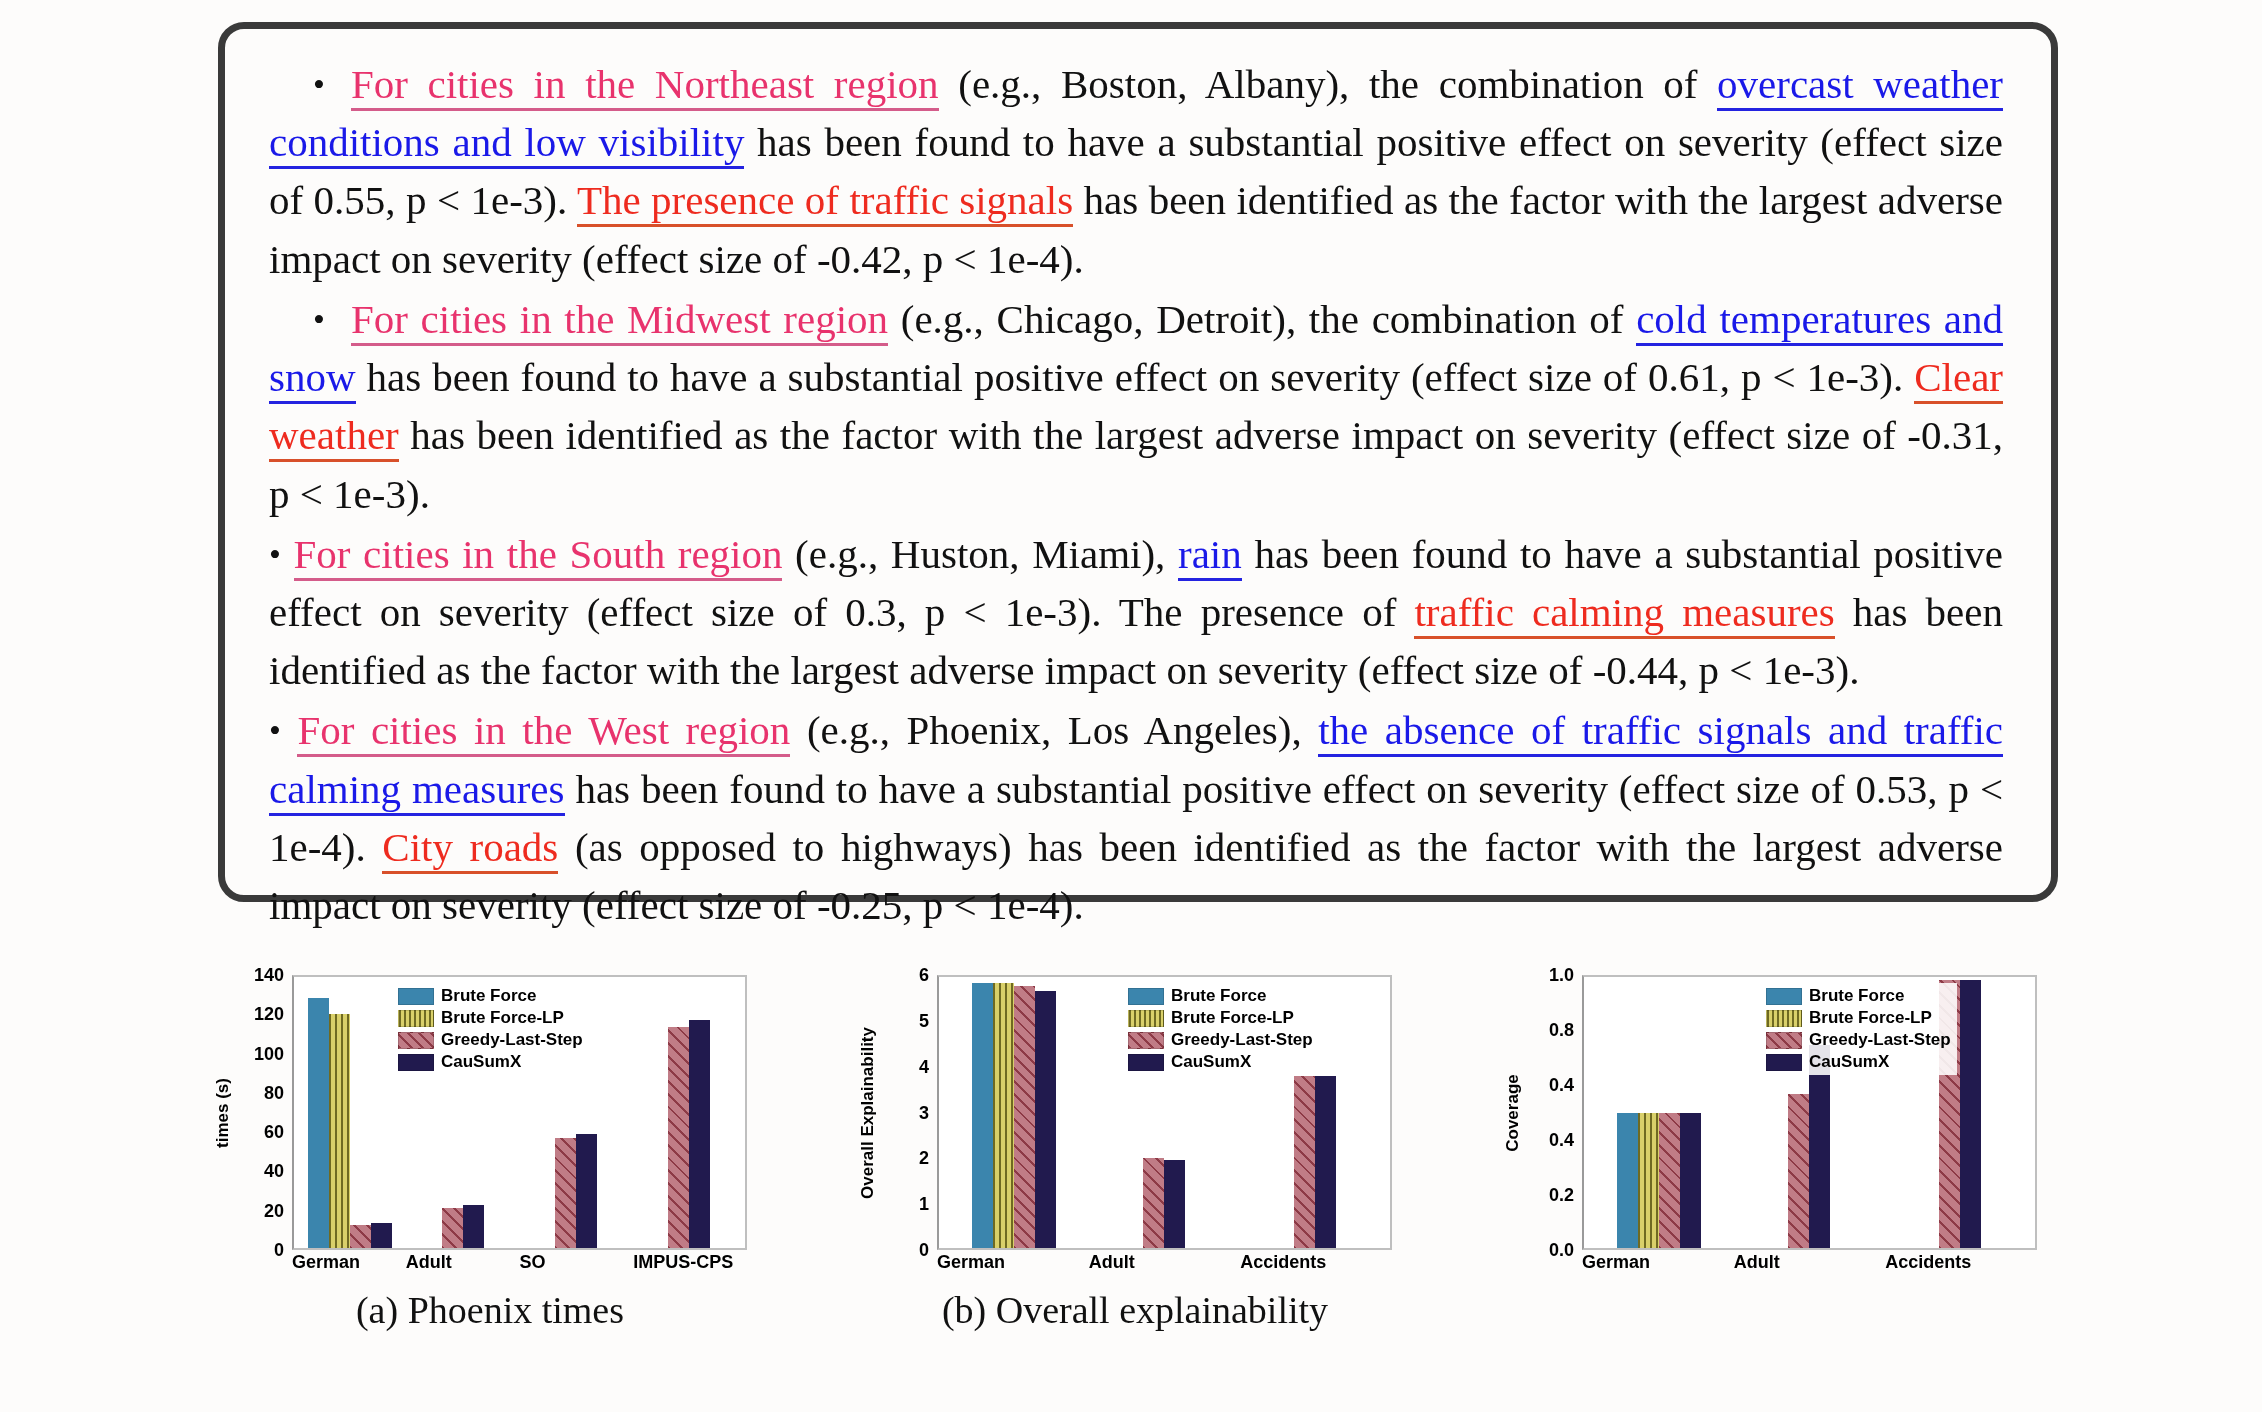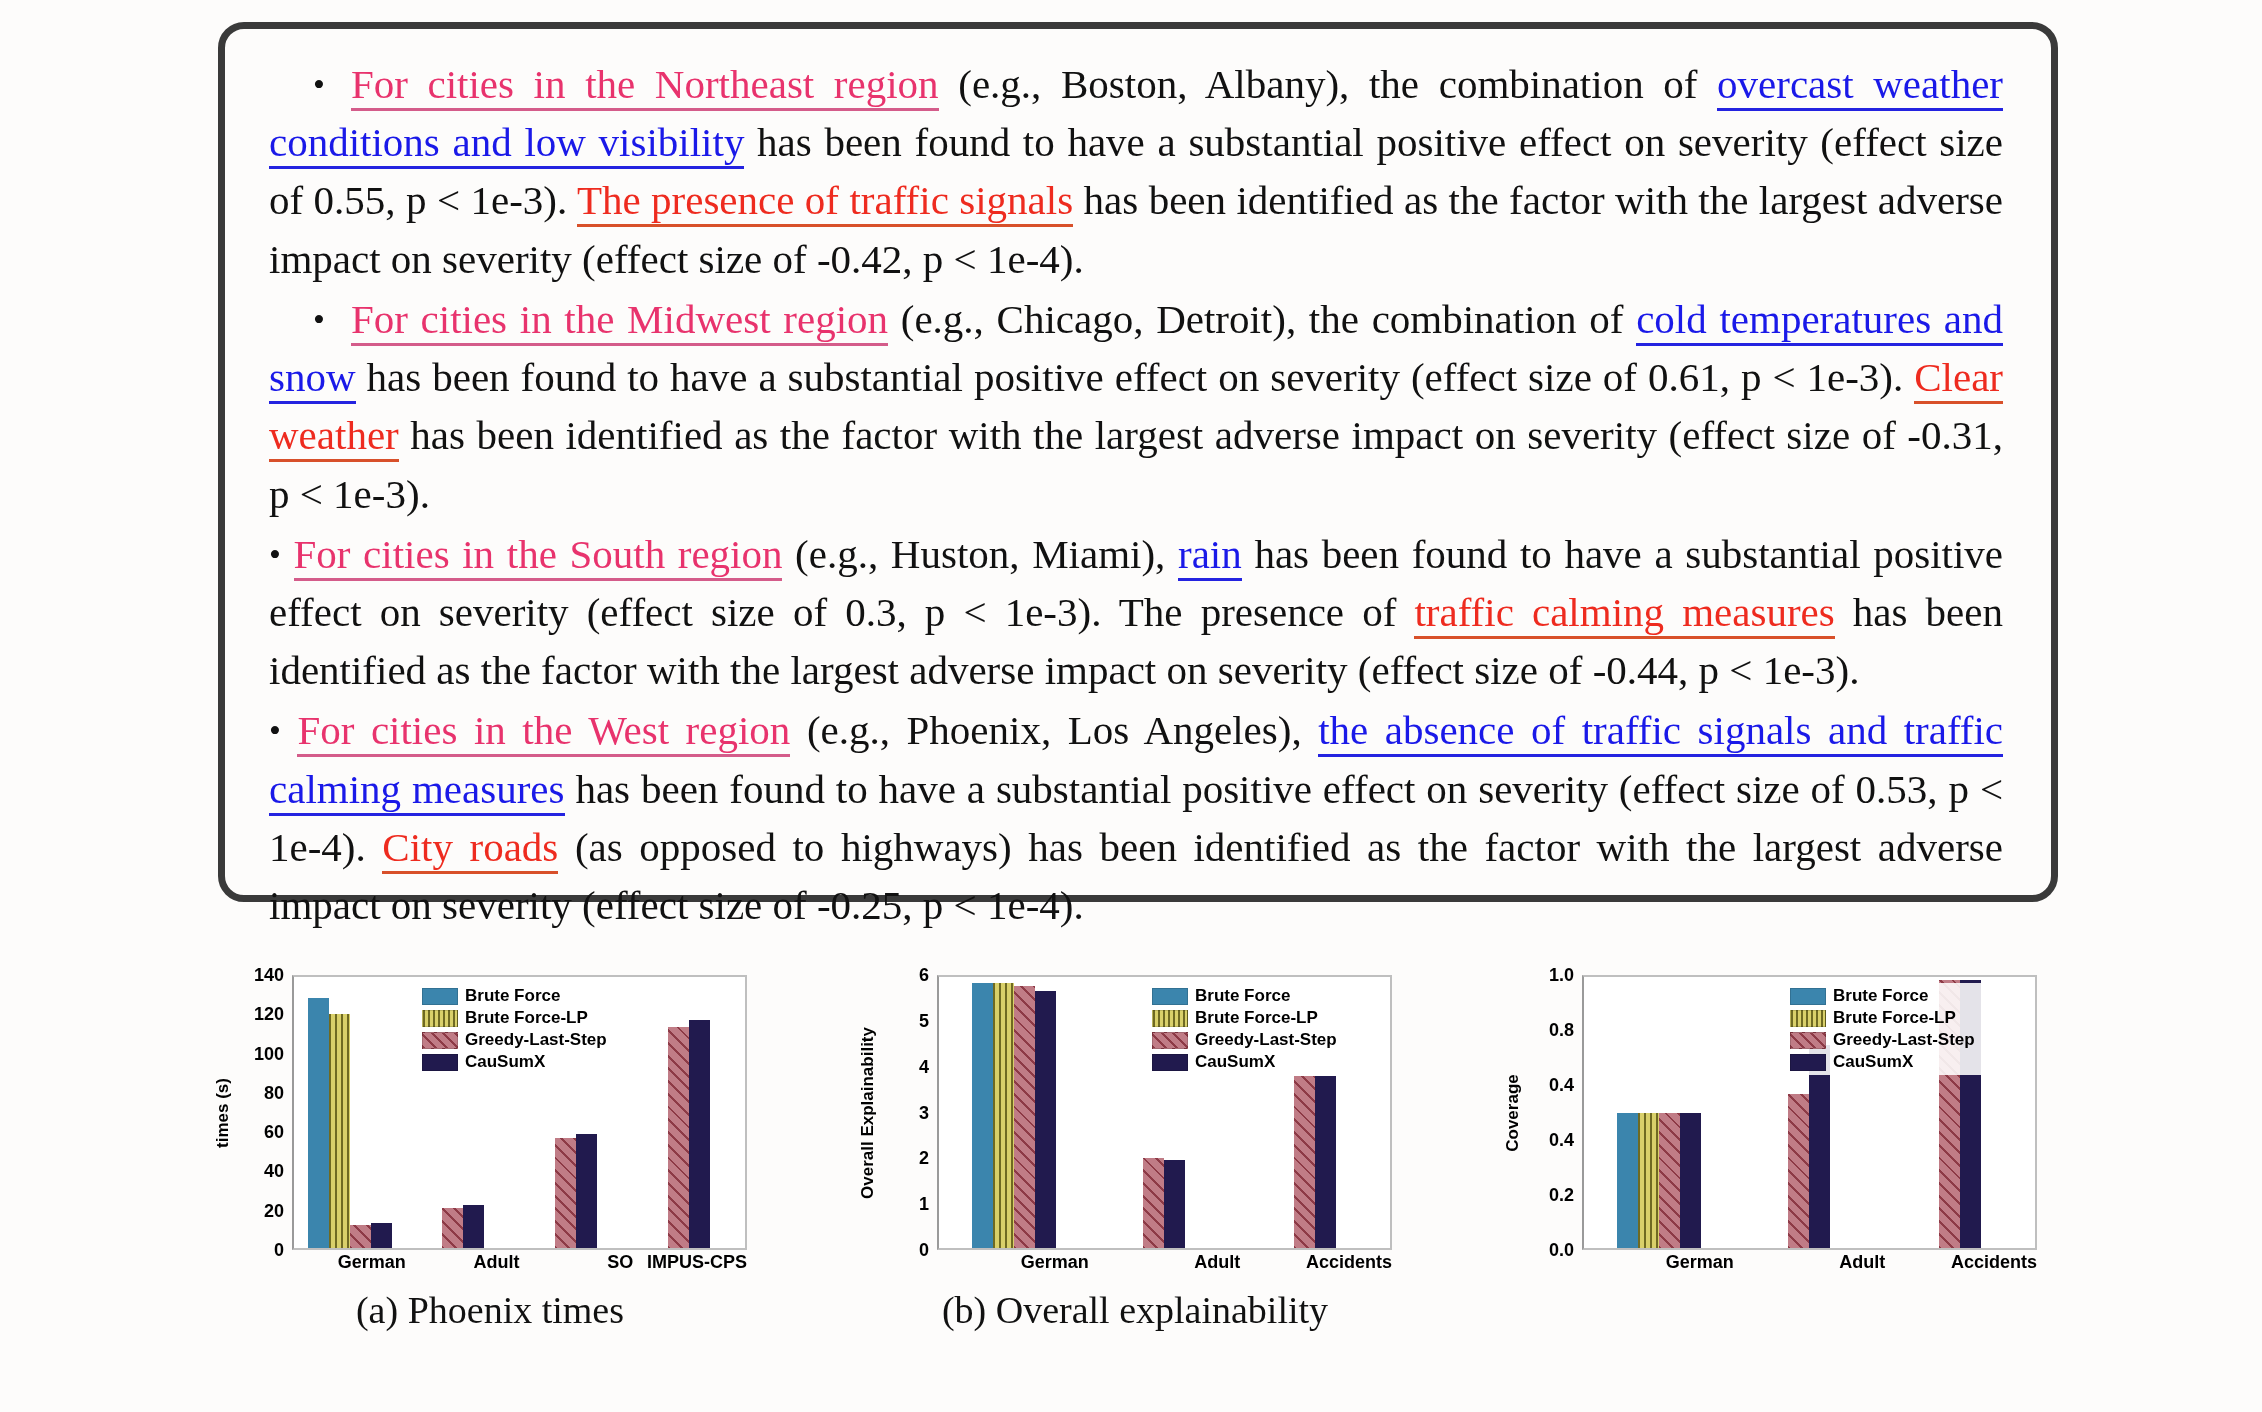--- a/index.html
+++ b/index.html
@@ -117,36 +117,36 @@
   }
   .bar.cs{ background:#211a4e; }
 
   .xticks{
     position:absolute;
     left:82px;top:277px;width:455px;
     display:flex;
   }
   .xtick{
     flex:1 1 0;
-    text-align:right;
+    text-align:left;
     font-family:"Liberation Sans", sans-serif;
     font-weight:bold;font-size:18px;color:#000;
   }
 
   .legend{
     position:absolute;
     background:rgba(255,255,255,0.88);
     padding:3px 6px 3px 4px;
     display:flex;flex-direction:column;
     gap:2px;
   }
   .legend.a{ left:100px; top:6px; }
   .legend.b{ left:185px; top:6px; }
   .legend.c{ left:178px; top:6px; }
-  .lg-row{display:flex;align-items:center;gap:7px;margin-left:24px;}
+  .lg-row{display:flex;align-items:center;gap:7px;}
   .lg-sw{width:34px;height:15px;display:block;border:1px solid rgba(0,0,0,0.15);}
   .lg-sw.bf{background:#3b85ad;}
   .lg-sw.bflp{background:#d9d06a;background-image:repeating-linear-gradient(90deg,#6f6a22 0 2px,transparent 2px 5px);}
   .lg-sw.gls{background:#c07c86;background-image:repeating-linear-gradient(45deg,#8d3a46 0 2px,transparent 2px 8px);}
   .lg-sw.cs{background:#211a4e;}
   .lg-tx{
     font-family:"Liberation Sans", sans-serif;
     font-weight:bold;font-size:17px;color:#000;white-space:nowrap;
   }
 

